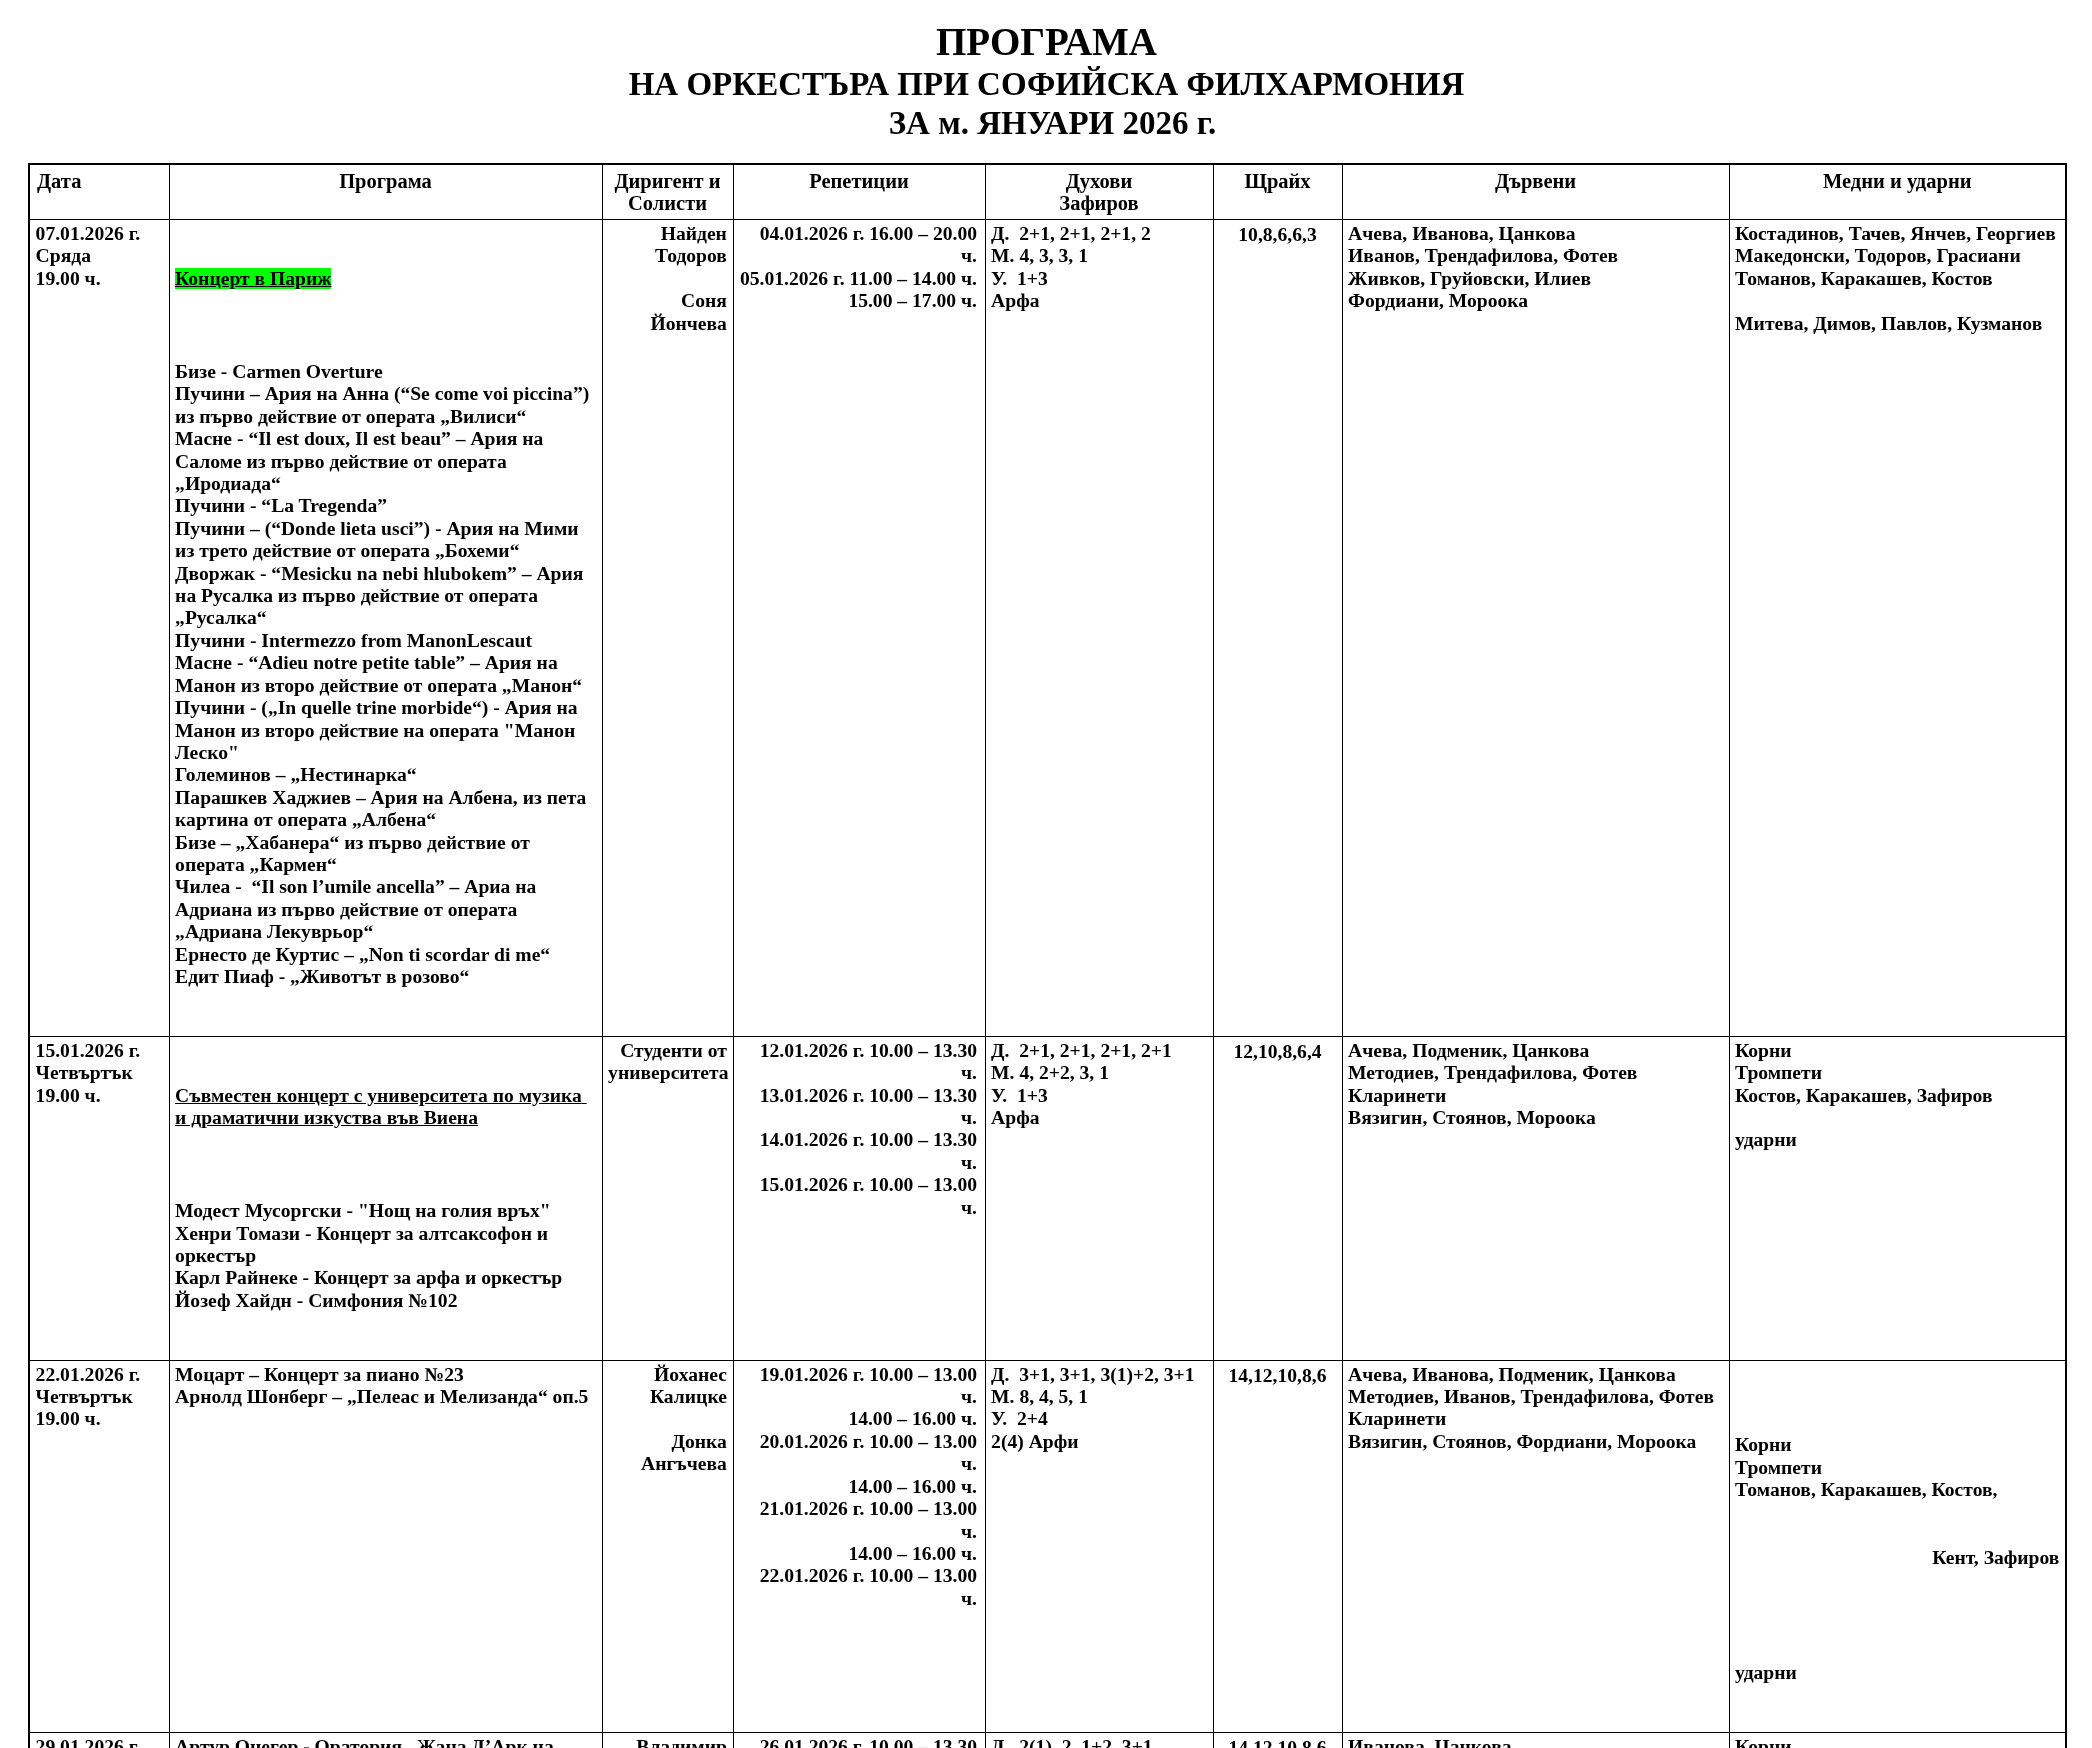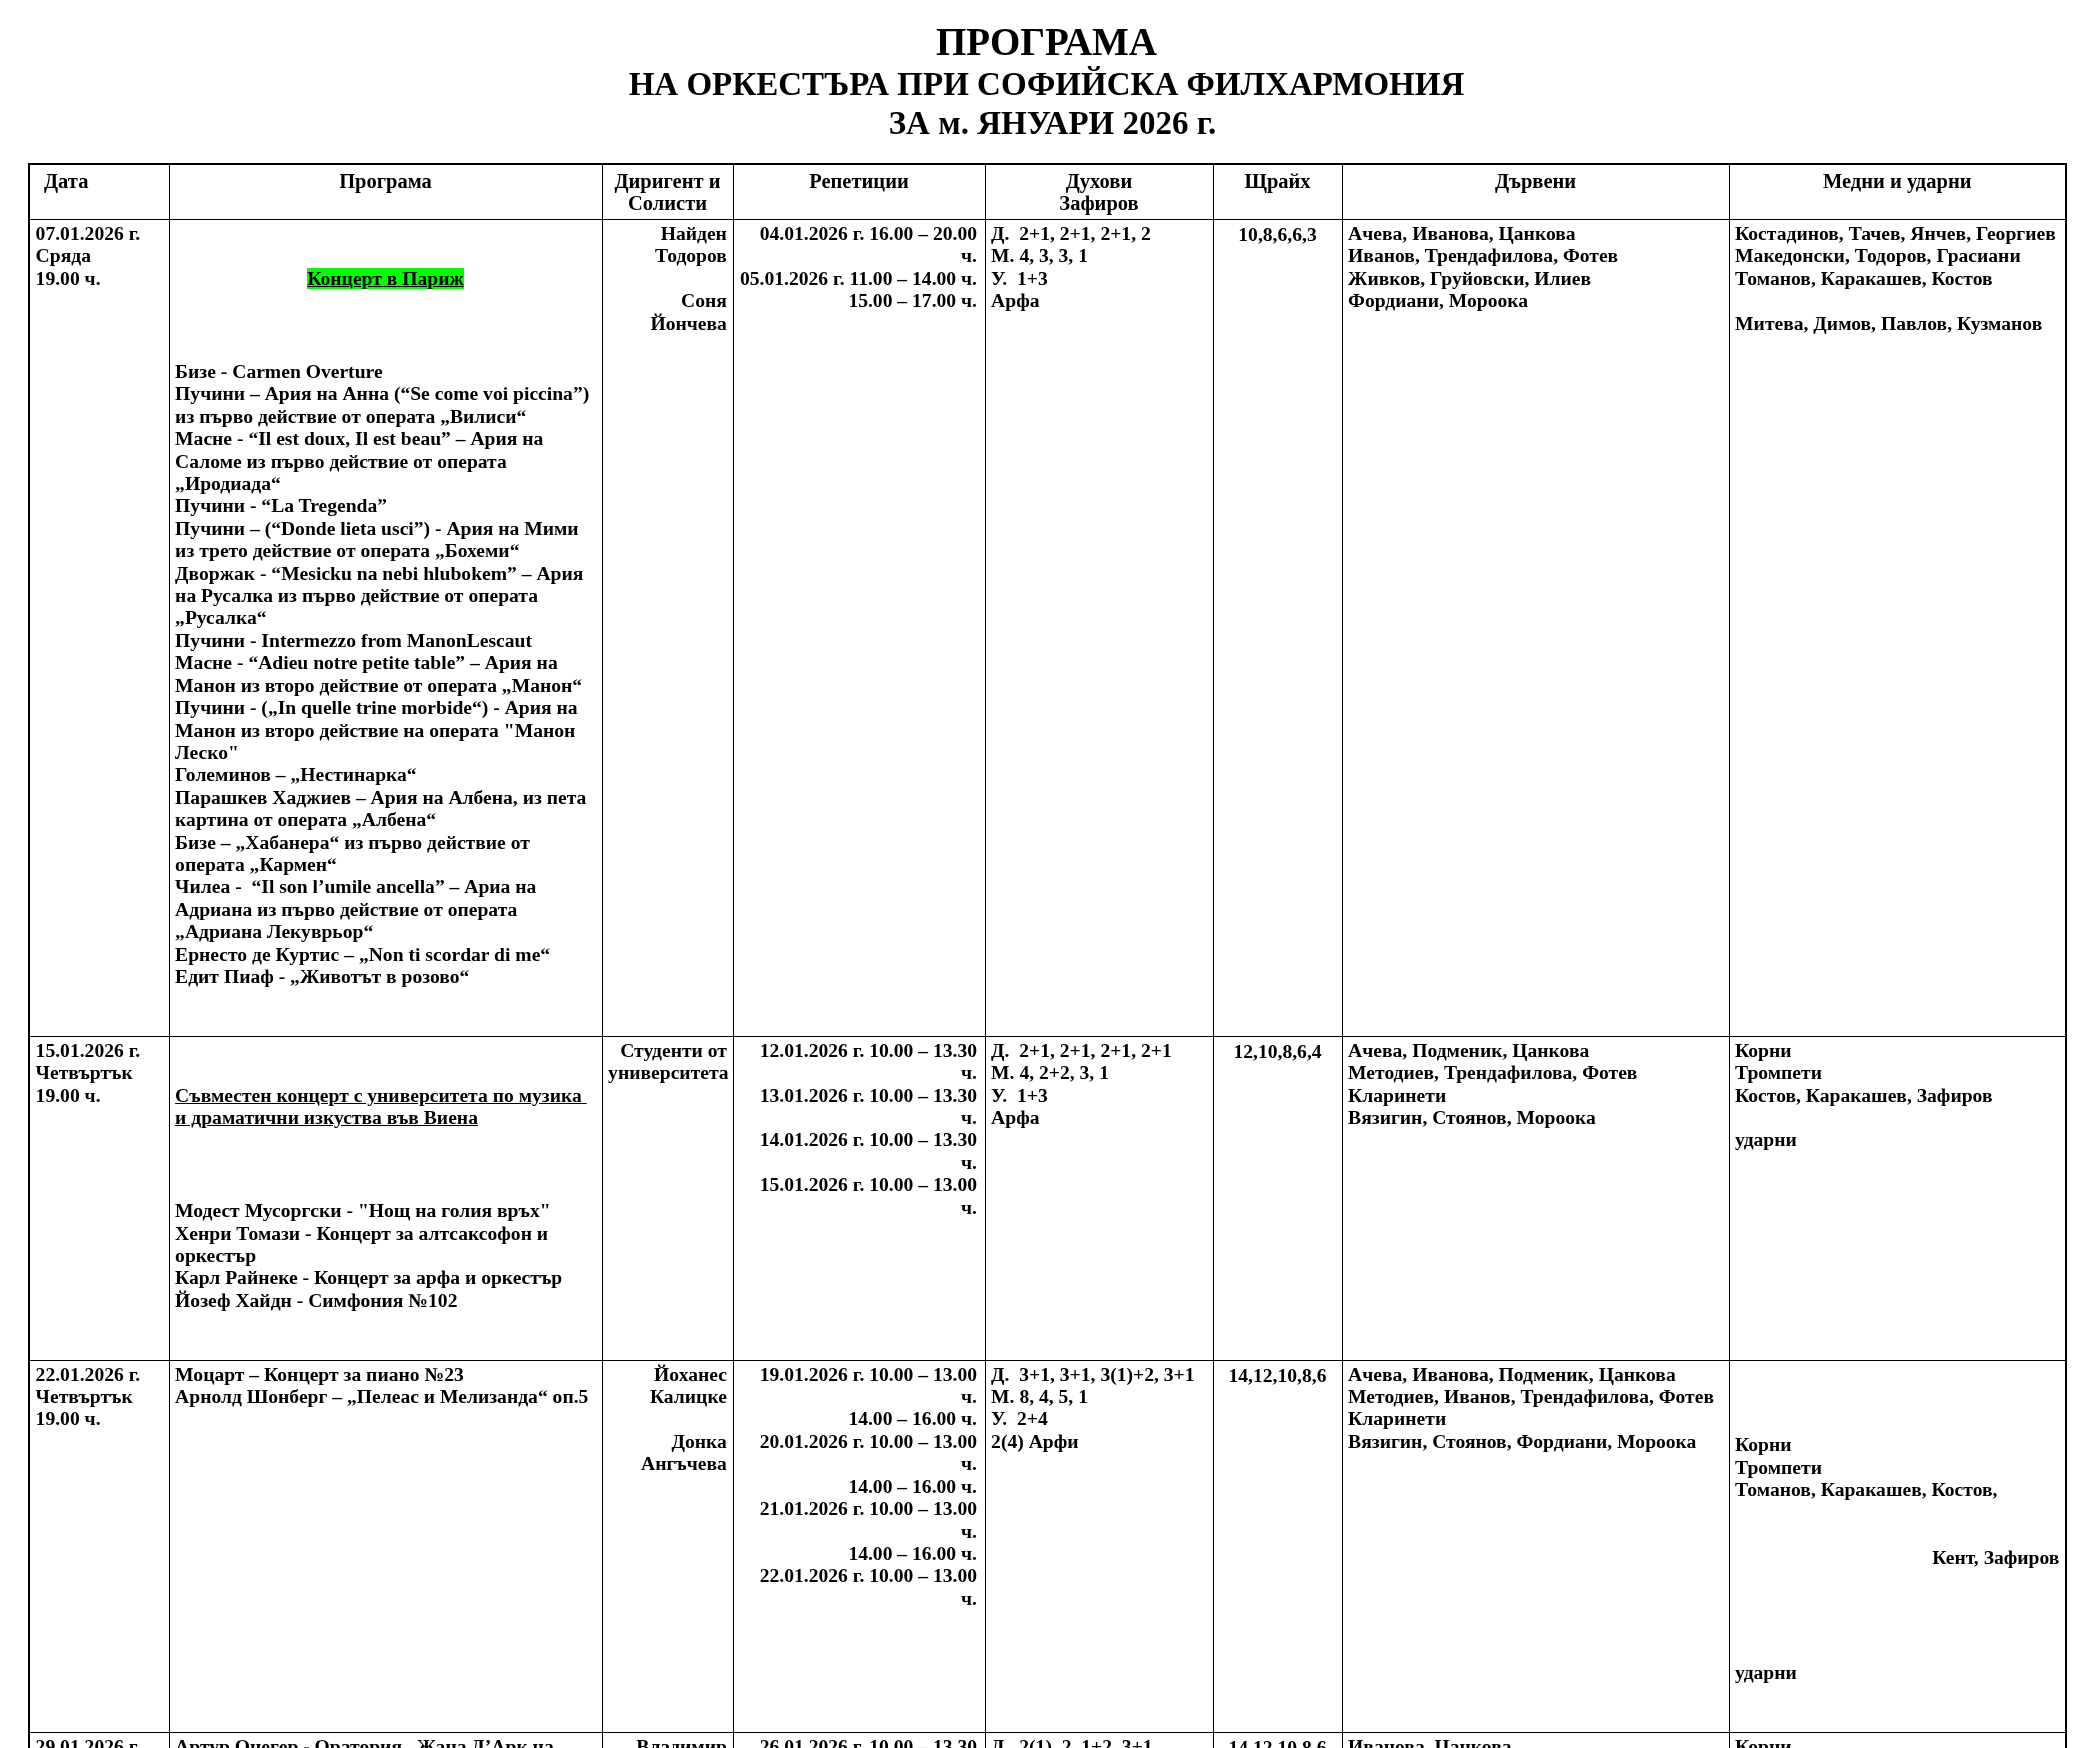--- a/index.html
+++ b/index.html
@@ -37,33 +37,33 @@
     padding: 2.8px 5.6px;
     overflow: hidden;
   }
   th {
     text-align: center;
     white-space: pre-line;
     background: #ffffff;
     font-size: 20.5px;
     padding: 4.7px 3.7px;
   }
-  th.h-date { text-align: left; padding-left: 14px; margin-left: 12px; }
+  th.h-date { text-align: left; padding-left: 7px; margin-left: 12px; }
   td { white-space: pre-wrap; }
 
   .row0 td { height: 710px; }
   .row1 td { height: 179px; }
   .row2 td { height: 175px; }
   .row3 td { height: 356px; }
 
   td.c-cond { text-align: right; }
   td.c-reh  { text-align: right; padding-right: 7.5px; }
   td.c-str  { text-align: center; padding-top: 3.7px; }
 
-  .prog-title-line { text-align: center; white-space: normal; }
+  .prog-title-line { white-space: normal; }
   .hl {
     background: var(--hl-green, #00FF00);
     text-decoration: underline;
   }
   .ul-title { text-decoration: underline; }
   .pre { white-space: pre-wrap; margin-top: 26px; }
   .right-line { text-align: right; white-space: pre-wrap; }
 </style>
 </head>
 <body>

